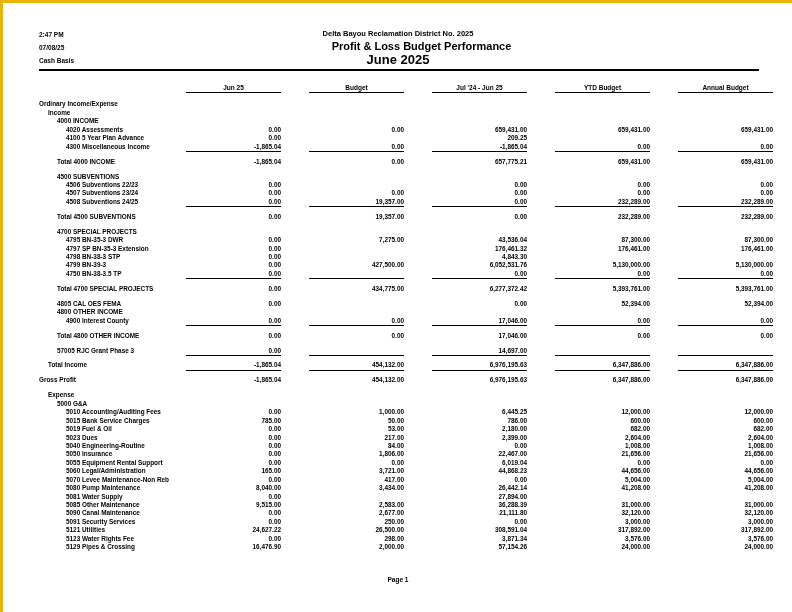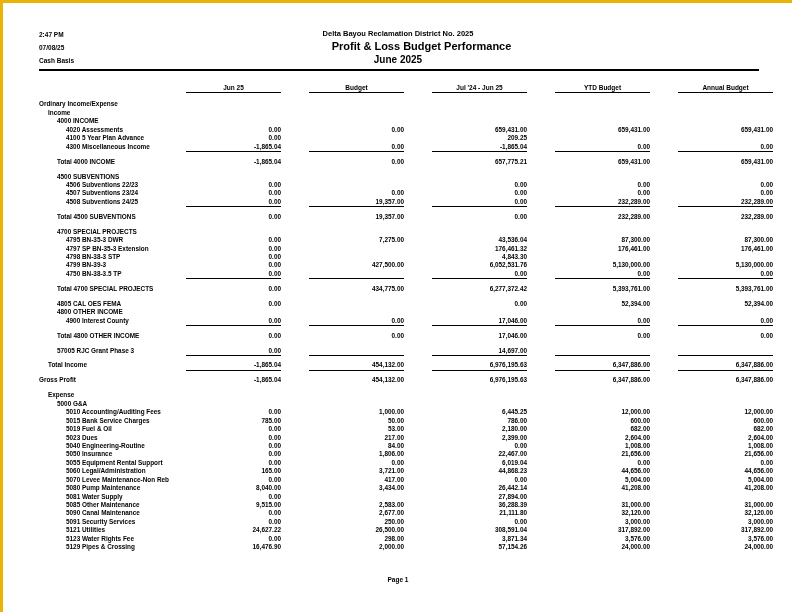--- a/index.html
+++ b/index.html
@@ -12,21 +12,21 @@
     font-weight:bold;
     color:#000;
     overflow:hidden;
   }
   .hdr{position:relative;padding-top:24px;}
   .meta{position:absolute;left:36px;top:25px;font-size:6.5px;}
   .meta div{line-height:13px;white-space:nowrap;}
   .center{text-align:center;}
   .company{font-size:7.5px;line-height:13px;}
   .title{font-size:11px;line-height:13px;margin-left:47px;}
-  .subtitle{font-size:10px;line-height:13px;}
+  .subtitle{font-size:13px;line-height:13px;}
   .thick-rule{margin:3px 34px 0 36px;border-bottom:2.5px solid #000;}
   .grid{display:grid;grid-template-columns:119px repeat(5,123px);}
   .colheads{margin:12px 22px 0 36px;font-size:6.5px;line-height:9px;}
   .colheads .c{text-align:right;}
   .colheads .v{display:inline-block;min-width:95px;text-align:center;border-bottom:1px solid #000;padding-bottom:1px;}
   .tbody{margin:7px 22px 0 36px;font-size:6.4px;}
   .row{line-height:8.45px;height:8.45px;}
   .row.gap{margin-top:6.5px;}
   .lab{white-space:nowrap;overflow:visible;}
   .i0{padding-left:0;}

